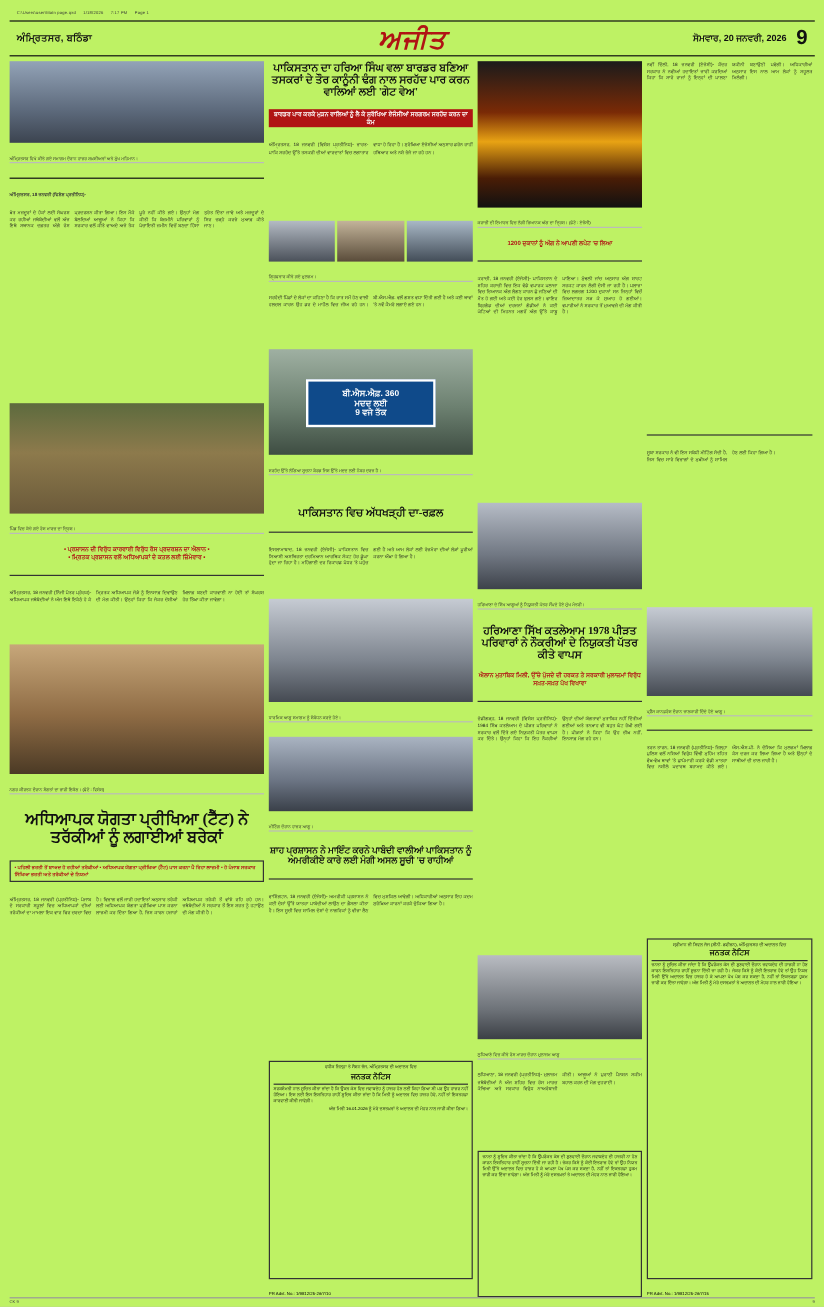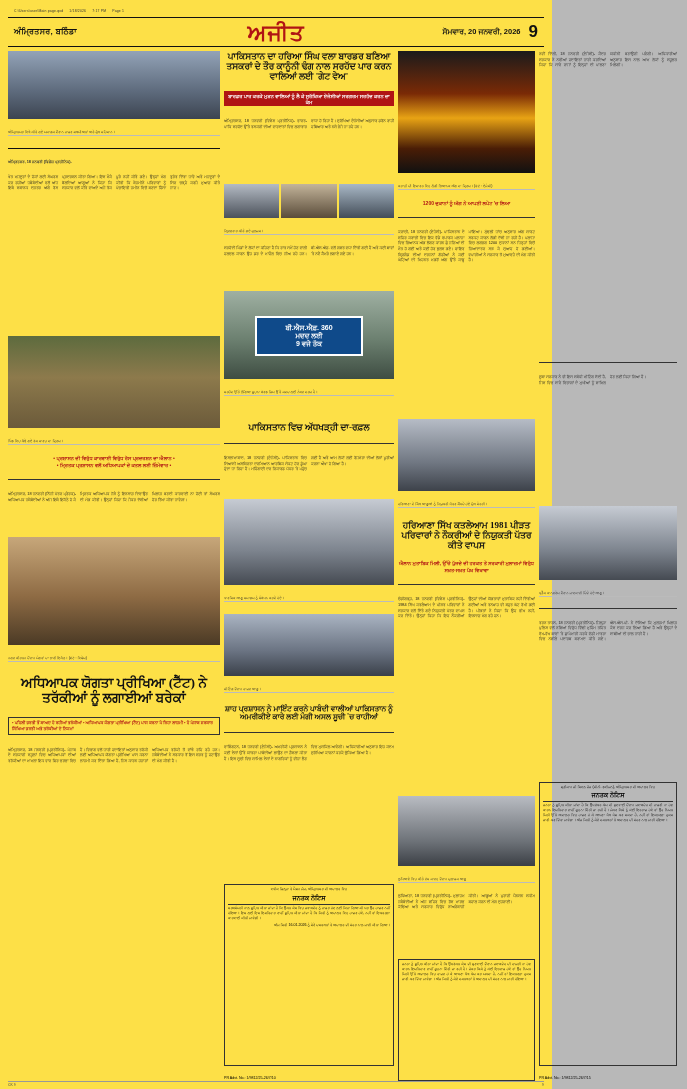--- a/index.html
+++ b/index.html
@@ -3,22 +3,22 @@
 <meta charset="utf-8">
 <style>
   * { box-sizing: border-box; }
   html, body { margin:0; padding:0; background:#b8b8b8; }
   body {
     font-family: "Liberation Sans", sans-serif;
     width:687px; height:1089px; overflow:hidden;
   }
   .page {
     position:relative;
-    width:552px; height:1089px;
-    background:#fde047;
+    width:687px; height:1089px;
+    background:#bef264;
     padding:6px 8px 16px 8px;
   }
   
   .topstrip {
     height:9px;
     font-size:3.4px;
     color:#333;
     display:flex; align-items:center; gap:6px;
     border-bottom:0px solid #000;
     padding-left:6px;
@@ -33,20 +33,21 @@
     display:flex; align-items:center; justify-content:space-between;
     padding:0 6px;
     margin-top:2px;
   }
   .mh-left { font-size:8px; color:#111; font-weight:bold; letter-spacing:.3px;}
   .mh-logo {
     position:absolute; left:50%; transform:translateX(-50%);
     color:#b01414; font-size:22px; font-weight:bold; letter-spacing:1px;
     font-family:"Liberation Serif", serif;
     top:2px;
+    font-style:italic;
   }
   .mh-right { display:flex; align-items:center; gap:8px;}
   .mh-date { font-size:7.5px; color:#111; font-weight:bold;}
   .mh-page { font-size:17px; font-weight:bold; color:#111;}
 
   
   .grid {
     display:grid;
     grid-template-columns: 212px 170px 137px 138px;
     gap:4px;
@@ -219,21 +220,21 @@
       <div class="photo p-fire" style="height:122px"></div>
       <div class="cap">ਕਰਾਚੀ ਦੀ ਇਮਾਰਤ ਵਿਚ ਲੱਗੀ ਭਿਆਨਕ ਅੱਗ ਦਾ ਦ੍ਰਿਸ਼। (ਫੋਟੋ : ਏਜੰਸੀ)</div>
 
       <div class="subhl center">1200 ਦੁਕਾਨਾਂ ਨੂੰ ਅੱਗ ਨੇ ਆਪਣੀ ਲਪੇਟ 'ਚ ਲਿਆ</div>
       <div class="rule"></div>
       <div class="body c2" style="height:178px">ਕਰਾਚੀ, 18 ਜਨਵਰੀ (ਏਜੰਸੀ)- ਪਾਕਿਸਤਾਨ ਦੇ ਸ਼ਹਿਰ ਕਰਾਚੀ ਵਿਚ ਇਕ ਵੱਡੇ ਵਪਾਰਕ ਪਲਾਜ਼ਾ ਵਿਚ ਭਿਆਨਕ ਅੱਗ ਲੱਗਣ ਕਾਰਨ ਛੇ ਜਣਿਆਂ ਦੀ ਮੌਤ ਹੋ ਗਈ ਅਤੇ ਕਈ ਹੋਰ ਝੁਲਸ ਗਏ। ਫਾਇਰ ਬ੍ਰਿਗੇਡ ਦੀਆਂ ਦਰਜਨਾਂ ਗੱਡੀਆਂ ਨੇ ਕਈ ਘੰਟਿਆਂ ਦੀ ਮਿਹਨਤ ਮਗਰੋਂ ਅੱਗ ਉੱਤੇ ਕਾਬੂ ਪਾਇਆ। ਮੁੱਢਲੀ ਜਾਂਚ ਅਨੁਸਾਰ ਅੱਗ ਸ਼ਾਰਟ ਸਰਕਟ ਕਾਰਨ ਲੱਗੀ ਦੱਸੀ ਜਾ ਰਹੀ ਹੈ। ਪਲਾਜ਼ਾ ਵਿਚ ਲਗਭਗ 1200 ਦੁਕਾਨਾਂ ਸਨ ਜਿਨ੍ਹਾਂ ਵਿਚੋਂ ਜ਼ਿਆਦਾਤਰ ਸੜ ਕੇ ਸੁਆਹ ਹੋ ਗਈਆਂ। ਵਪਾਰੀਆਂ ਨੇ ਸਰਕਾਰ ਤੋਂ ਮੁਆਵਜ਼ੇ ਦੀ ਮੰਗ ਕੀਤੀ ਹੈ।</div>
 
       <div class="photo p-cer" style="height:72px;margin-top:2px"></div>
       <div class="cap">ਹਰਿਆਣਾ ਦੇ ਸਿੱਖ ਆਗੂਆਂ ਨੂੰ ਨਿਯੁਕਤੀ ਪੱਤਰ ਸੌਂਪਦੇ ਹੋਏ ਮੁੱਖ ਮੰਤਰੀ।</div>
 
-      <div class="hl md center" style="margin-top:2px">ਹਰਿਆਣਾ ਸਿੱਖ ਕਤਲੇਆਮ 1981 ਪੀੜਤ ਪਰਿਵਾਰਾਂ ਨੇ ਨੌਕਰੀਆਂ ਦੇ ਨਿਯੁਕਤੀ ਪੱਤਰ ਕੀਤੇ ਵਾਪਸ</div>
+      <div class="hl md center" style="margin-top:2px">ਹਰਿਆਣਾ ਸਿੱਖ ਕਤਲੇਆਮ 1978 ਪੀੜਤ ਪਰਿਵਾਰਾਂ ਨੇ ਨੌਕਰੀਆਂ ਦੇ ਨਿਯੁਕਤੀ ਪੱਤਰ ਕੀਤੇ ਵਾਪਸ</div>
       <div class="subhl center">ਐਲਾਨ ਮੁਤਾਬਿਕ ਮਿਲੀ, ਉੱਚੇ ਪੁੱਜਦੇ ਦੀ ਹਰਕਤ ਤੇ ਸਰਕਾਰੀ ਮੁਲਾਜ਼ਮਾਂ ਵਿਰੁੱਧ ਸਖ਼ਤ-ਸਖ਼ਤ ਪੱਖ ਵਿਖਾਵਾ</div>
       <div class="rule"></div>
       <div class="body c2" style="height:188px">ਚੰਡੀਗੜ੍ਹ, 18 ਜਨਵਰੀ (ਵਿਸ਼ੇਸ਼ ਪ੍ਰਤੀਨਿਧ)- 1984 ਸਿੱਖ ਕਤਲੇਆਮ ਦੇ ਪੀੜਤ ਪਰਿਵਾਰਾਂ ਨੇ ਸਰਕਾਰ ਵਲੋਂ ਦਿੱਤੇ ਗਏ ਨਿਯੁਕਤੀ ਪੱਤਰ ਵਾਪਸ ਕਰ ਦਿੱਤੇ। ਉਨ੍ਹਾਂ ਕਿਹਾ ਕਿ ਇਹ ਨੌਕਰੀਆਂ ਉਨ੍ਹਾਂ ਦੀਆਂ ਯੋਗਤਾਵਾਂ ਮੁਤਾਬਿਕ ਨਹੀਂ ਦਿੱਤੀਆਂ ਗਈਆਂ ਅਤੇ ਤਨਖ਼ਾਹ ਵੀ ਬਹੁਤ ਘੱਟ ਰੱਖੀ ਗਈ ਹੈ। ਪੀੜਤਾਂ ਨੇ ਕਿਹਾ ਕਿ ਉਹ ਭੀਖ ਨਹੀਂ, ਇਨਸਾਫ਼ ਮੰਗ ਰਹੇ ਹਨ।</div>
 
       <div class="photo p-man" style="height:70px;margin-top:2px"></div>
       <div class="cap">ਲੁਧਿਆਣੇ ਵਿਚ ਕੀਤੇ ਰੋਸ ਮਾਰਚ ਦੌਰਾਨ ਮੁਲਾਜ਼ਮ ਆਗੂ</div>
       <div class="body c2" style="height:54px">ਲੁਧਿਆਣਾ, 18 ਜਨਵਰੀ (ਪ੍ਰਤੀਨਿਧ)- ਮੁਲਾਜ਼ਮ ਜਥੇਬੰਦੀਆਂ ਨੇ ਅੱਜ ਸ਼ਹਿਰ ਵਿਚ ਰੋਸ ਮਾਰਚ ਕੱਢਿਆ ਅਤੇ ਸਰਕਾਰ ਵਿਰੁੱਧ ਨਾਅਰੇਬਾਜ਼ੀ ਕੀਤੀ। ਆਗੂਆਂ ਨੇ ਪੁਰਾਣੀ ਪੈਨਸ਼ਨ ਸਕੀਮ ਬਹਾਲ ਕਰਨ ਦੀ ਮੰਗ ਦੁਹਰਾਈ।</div>
 
       <div class="boxed" style="margin-top:2px;flex:1">
         <div class="small" style="text-align:justify">ਜਨਤਾ ਨੂੰ ਸੂਚਿਤ ਕੀਤਾ ਜਾਂਦਾ ਹੈ ਕਿ ਉਪਰੋਕਤ ਕੇਸ ਦੀ ਸੁਣਵਾਈ ਦੌਰਾਨ ਜਵਾਬਦੇਹ ਦੀ ਹਾਜ਼ਰੀ ਨਾ ਹੋਣ ਕਾਰਨ ਇਸ਼ਤਿਹਾਰ ਰਾਹੀਂ ਸੂਚਨਾ ਦਿੱਤੀ ਜਾ ਰਹੀ ਹੈ। ਜੇਕਰ ਕਿਸੇ ਨੂੰ ਕੋਈ ਇਤਰਾਜ਼ ਹੋਵੇ ਤਾਂ ਉਹ ਨਿਯਤ ਮਿਤੀ ਉੱਤੇ ਅਦਾਲਤ ਵਿਚ ਹਾਜ਼ਰ ਹੋ ਕੇ ਆਪਣਾ ਪੱਖ ਪੇਸ਼ ਕਰ ਸਕਦਾ ਹੈ, ਨਹੀਂ ਤਾਂ ਇਕਤਰਫ਼ਾ ਹੁਕਮ ਜਾਰੀ ਕਰ ਦਿੱਤਾ ਜਾਵੇਗਾ। ਅੱਜ ਮਿਤੀ ਨੂੰ ਮੇਰੇ ਦਸਤਖ਼ਤਾਂ ਤੇ ਅਦਾਲਤ ਦੀ ਮੋਹਰ ਨਾਲ ਜਾਰੀ ਹੋਇਆ।</div>

